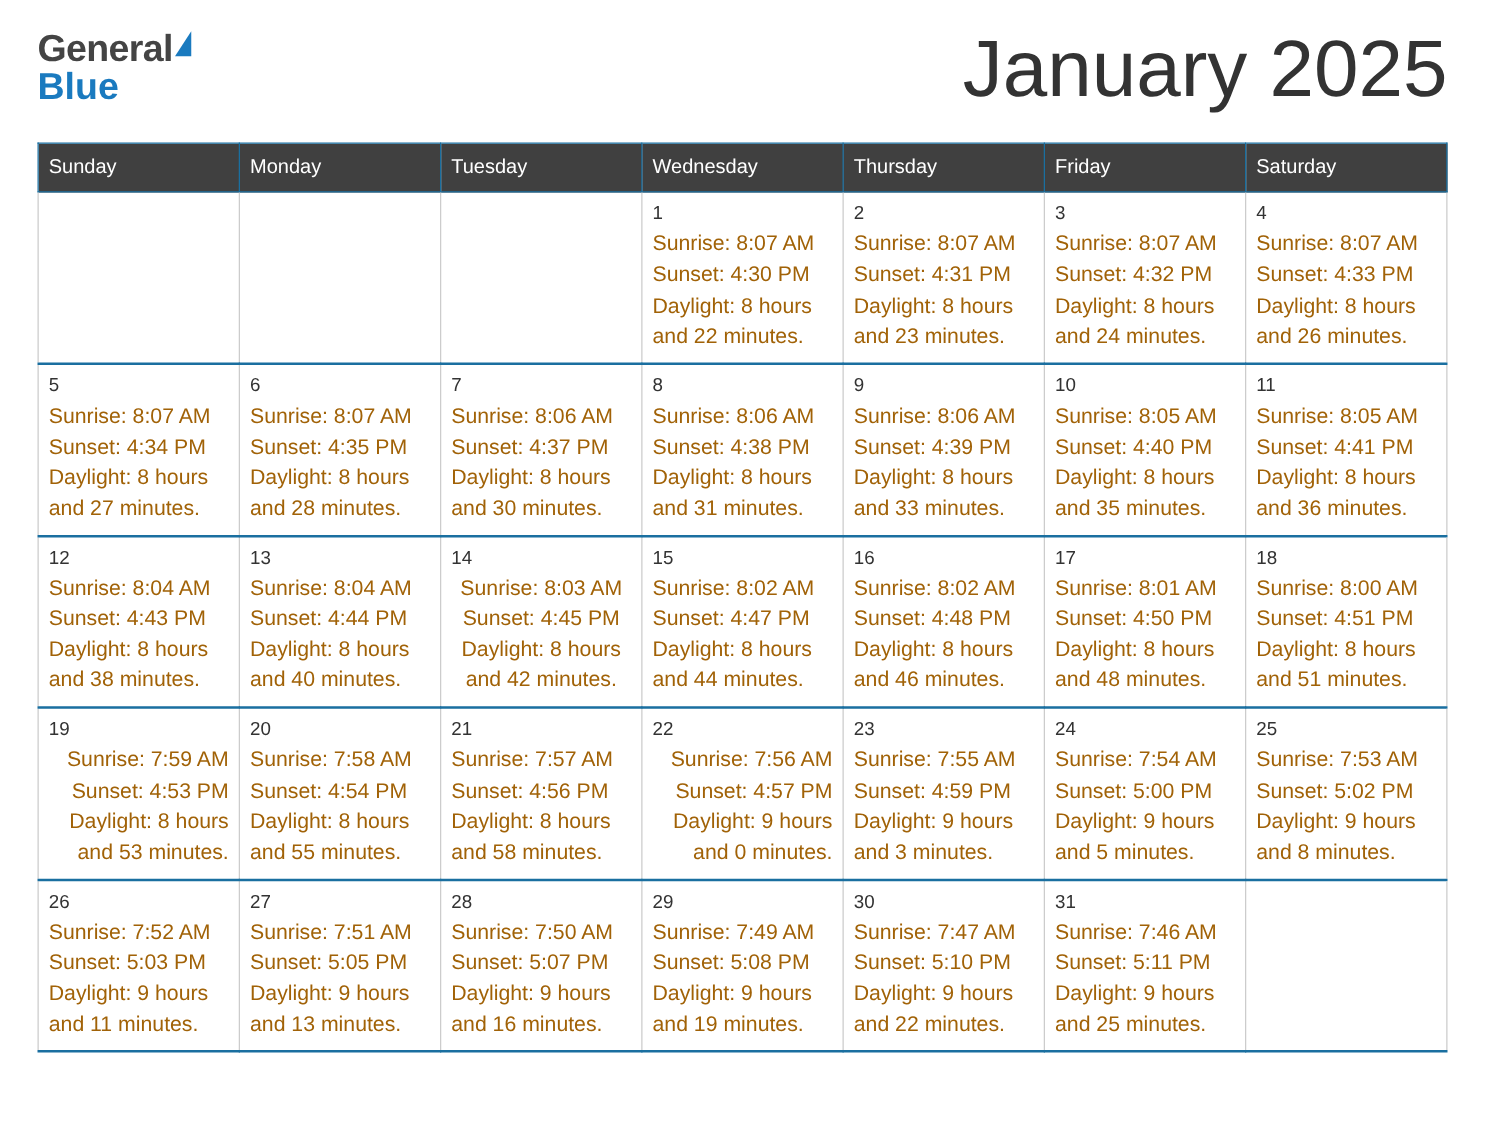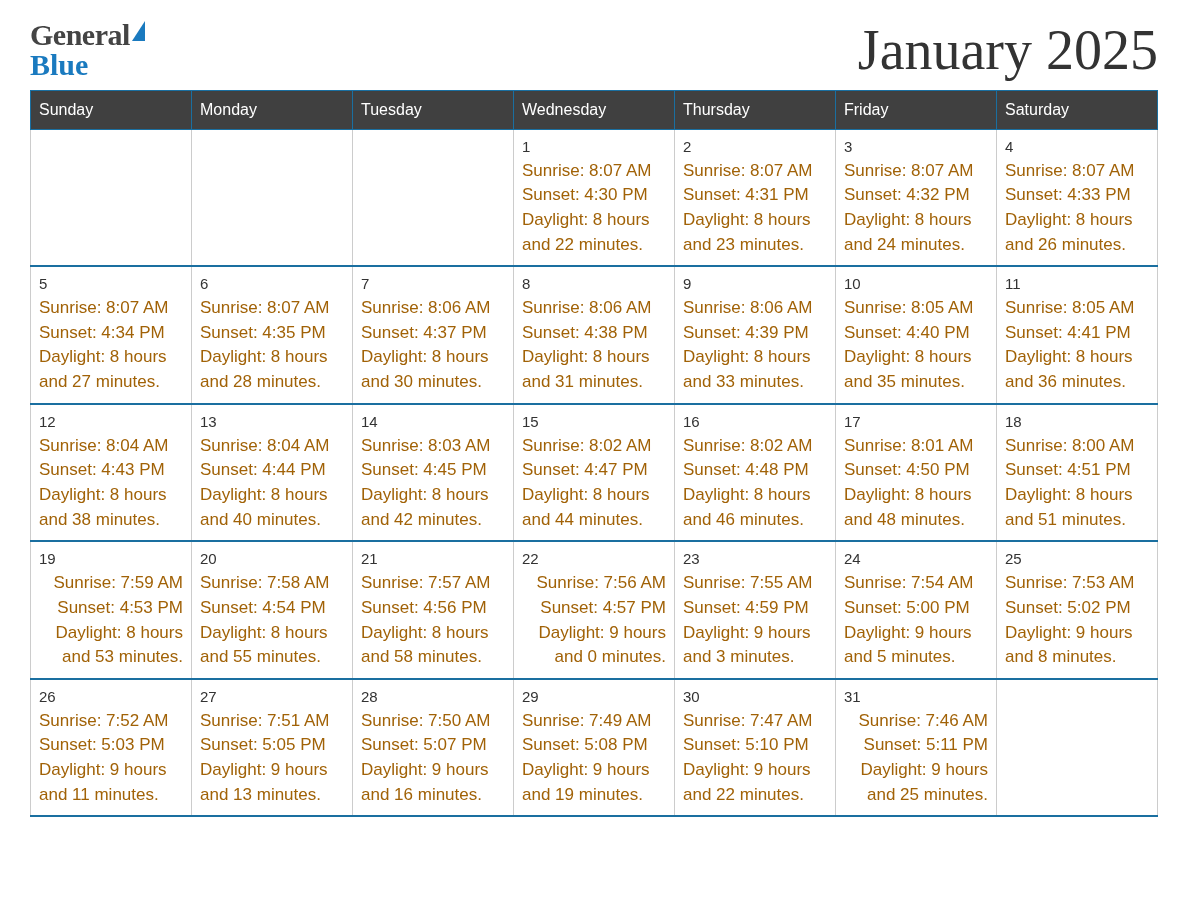--- a/index.html
+++ b/index.html
@@ -6,29 +6,28 @@
     body {
       font-family: Arial, Helvetica, sans-serif;
       background: #fff;
       width: 1188px;
       min-height: 918px;
       padding: 20px 30px;
     }
     .header {
       display: flex;
       justify-content: space-between;
-      align-items: flex-start;
-      margin-bottom: 8px;
-      font-family: Liberation Serif, serif;
+      align-items: center;
+      margin-bottom: 24px;
     }
     .title-section {
       text-align: right;
     }
     .calendar-title {
-      font-size: 56px;
+      font-size: 64px;
       font-weight: normal;
       color: #333;
       line-height: 1.1;
     }
     .calendar-subtitle {
       font-size: 22px;
       color: #333;
       margin-top: 4px;
     }
     table {
@@ -228,21 +227,21 @@
         </td>
         <td>
           <span class="day-number">13</span>
           <div class="day-info" style="white-space: pre-line;">Sunrise: 8:04 AM
 Sunset: 4:44 PM
 Daylight: 8 hours
 and 40 minutes.</div>
         </td>
         <td>
           <span class="day-number">14</span>
-          <div class="day-info" style="white-space: pre-line;">Sunrise: 8:03 AM
+          <div class="day-info" style="white-space: pre-line; text-align: center;">Sunrise: 8:03 AM
 Sunset: 4:45 PM
 Daylight: 8 hours
 and 42 minutes.</div>
         </td>
         <td>
           <span class="day-number">15</span>
           <div class="day-info" style="white-space: pre-line;">Sunrise: 8:02 AM
 Sunset: 4:47 PM
 Daylight: 8 hours
 and 44 minutes.</div>
@@ -351,21 +350,21 @@
         </td>
         <td>
           <span class="day-number">30</span>
           <div class="day-info" style="white-space: pre-line;">Sunrise: 7:47 AM
 Sunset: 5:10 PM
 Daylight: 9 hours
 and 22 minutes.</div>
         </td>
         <td>
           <span class="day-number">31</span>
-          <div class="day-info" style="white-space: pre-line; text-align: right;">Sunrise: 7:46 AM
+          <div class="day-info" style="white-space: pre-line;">Sunrise: 7:46 AM
 Sunset: 5:11 PM
 Daylight: 9 hours
 and 25 minutes.</div>
         </td>
         <td></td>
       </tr>
     </tbody>
 </table>
 
 </body></html>

